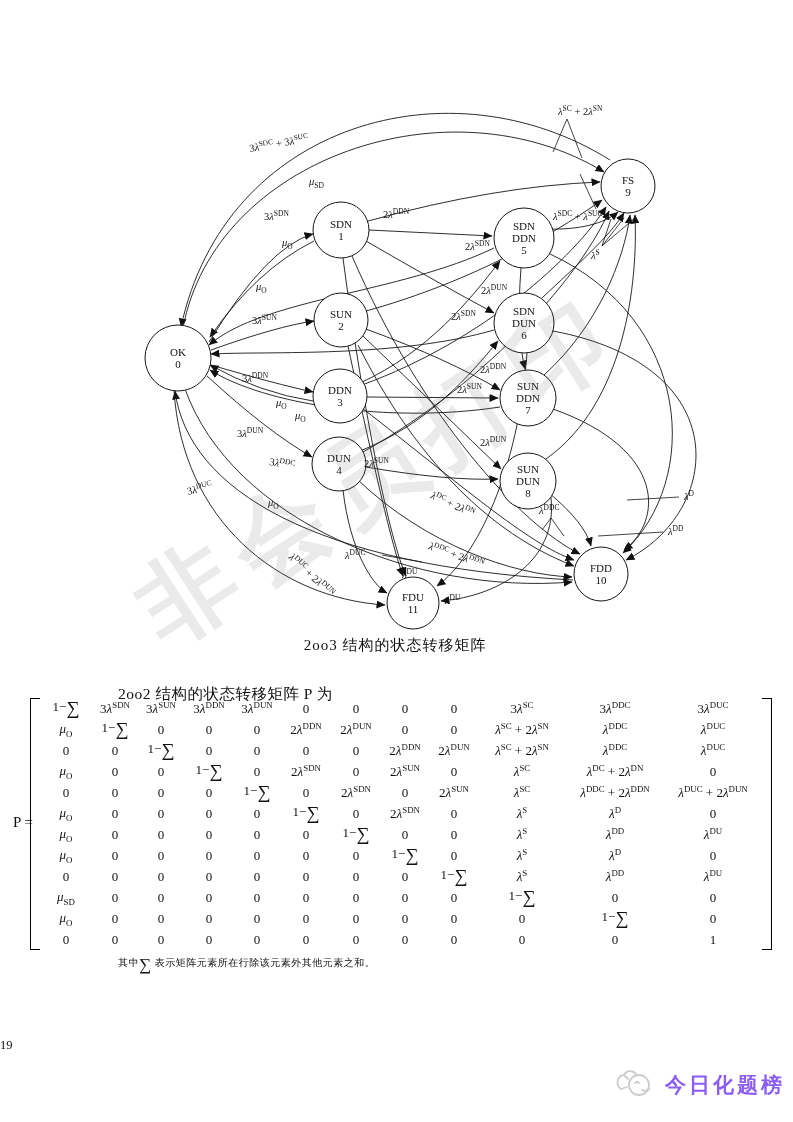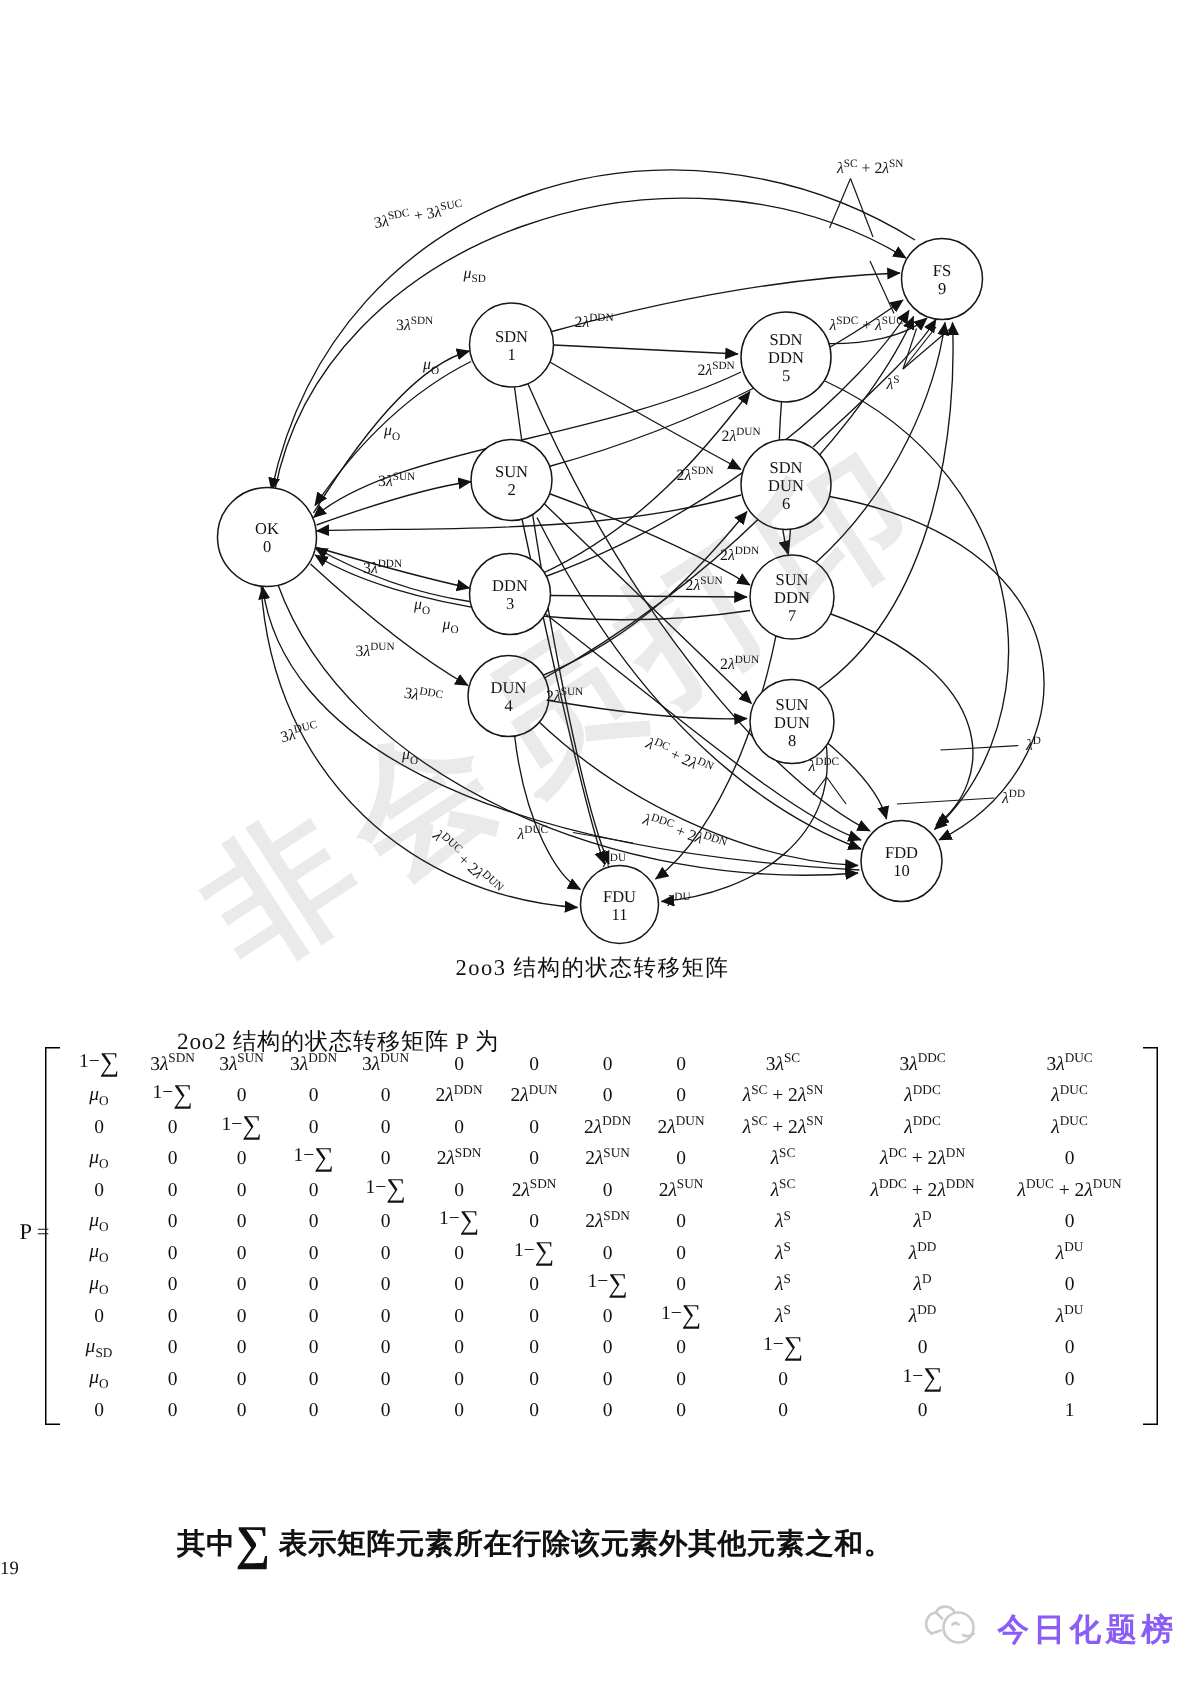--- a/index.html
+++ b/index.html
@@ -14,21 +14,21 @@
   .lead{fill:none;stroke:#161616;stroke-width:0.8;}
   .node circle{fill:#ffffff;stroke:#161616;stroke-width:1;}
   .nlabel{font-size:11px;fill:#111;text-anchor:middle;font-family:"Liberation Serif","DejaVu Serif",serif;}
   .elabel{font-size:10.5px;fill:#111;font-family:"Liberation Serif","DejaVu Serif",serif;}
   
   .fig-caption{
     position:absolute;left:115px;top:636px;width:560px;text-align:center;
     font-size:15px;letter-spacing:1px;
   }
   .intro-line{position:absolute;left:118px;top:684px;font-size:15.5px;letter-spacing:0.5px;}
-  .note-line{position:absolute;left:118px;top:1012px;font-size:19px;letter-spacing:0.5px;font-weight:bold;}
+  .note-line{position:absolute;left:118px;top:956px;font-size:10px;letter-spacing:0.5px;}
   .note-line .sum{font-size:170%;line-height:1;vertical-align:-4px;}
   
   .matrix-wrap{position:absolute;left:30px;top:698px;display:flex;align-items:stretch;}
   .p-label{position:absolute;left:13px;top:814px;font-size:15px;}
   .brk{width:9px;}
   .brk-l{border-left:1.6px solid #000;border-top:1.6px solid #000;border-bottom:1.6px solid #000;}
   .brk-r{border-right:1.6px solid #000;border-top:1.6px solid #000;border-bottom:1.6px solid #000;}
   .mgrid{
     display:grid;
     grid-template-columns:52px 46px 46px 50px 46px 52px 48px 50px 48px 88px 98px 98px;

